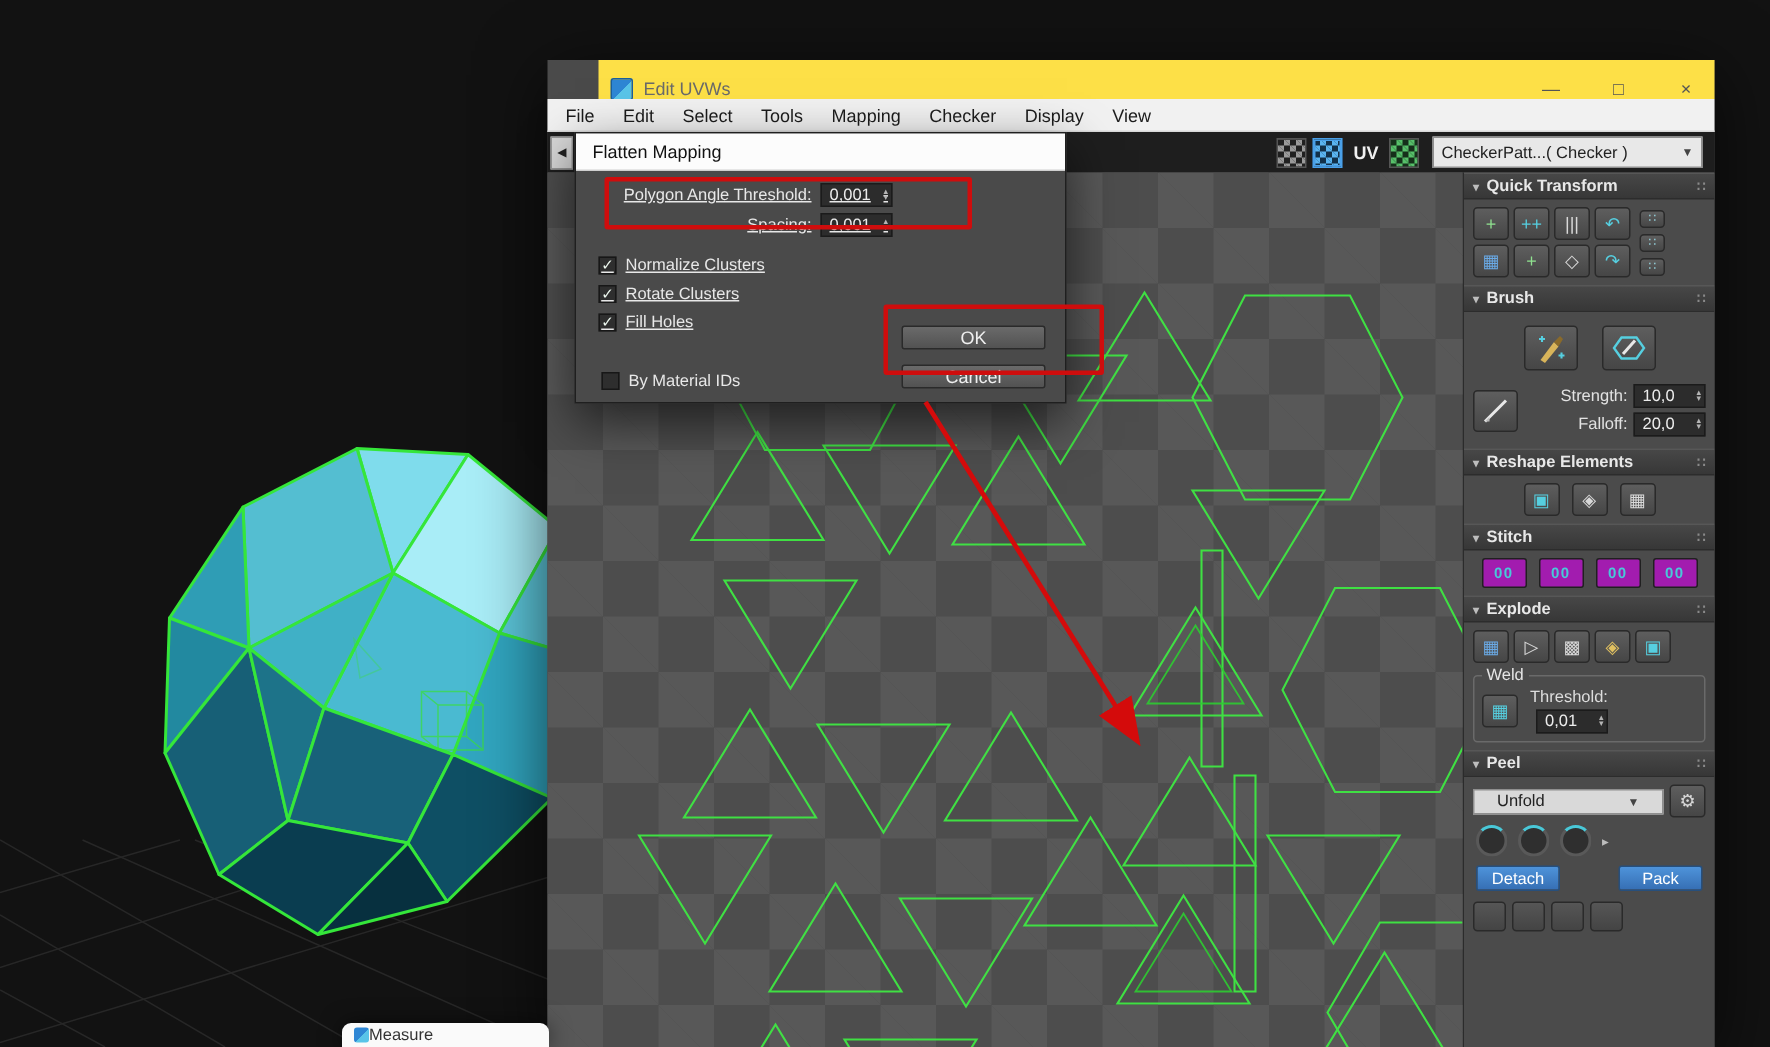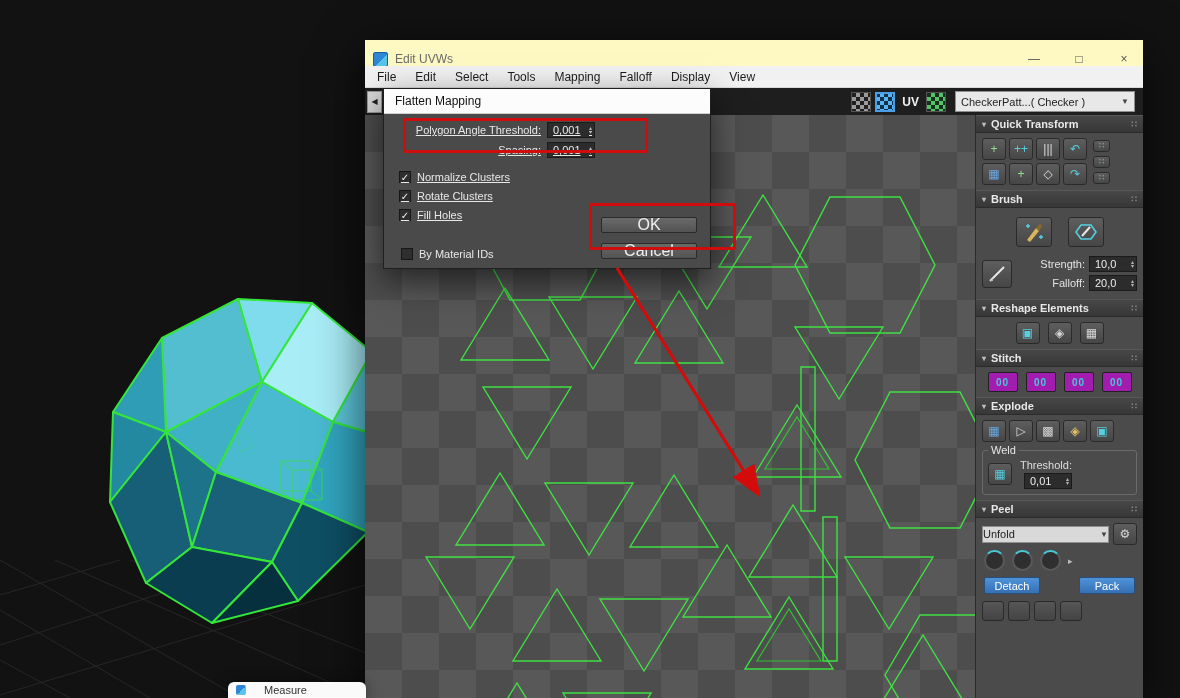--- a/index.html
+++ b/index.html
@@ -7,21 +7,21 @@
   body { font-family:"Liberation Sans", sans-serif; }
   .screen { position:relative; width:1180px; height:698px; background:#0e0e0e; overflow:hidden; }
 
   
   .viewport-svg { position:absolute; left:0; top:0; }
 
   
   .uvw-window { position:absolute; left:365px; top:40px; width:778px; height:658px;
     display:flex; flex-direction:column; background:#4a4a4a;
     box-shadow:0 10px 45px rgba(0,0,0,.65); }
-  .titlebar { height:26px; background:#fef9c3; display:flex; align-items:center; padding:12px 0 0 8px; gap:7px; flex:0 0 auto; }
+  .titlebar { height:26px; background:#fde047; display:flex; align-items:center; padding:12px 0 0 8px; gap:7px; flex:0 0 auto;margin-left:34px; }
   .app-icon { width:15px; height:15px; border-radius:2px; background:linear-gradient(135deg,#2e86d4 55%,#59c4e8 55%); border:1px solid #1a5f9e; }
   .title-text { color:#6a6a6a; font-size:12px; flex:1; }
   .win-btn { width:38px; height:26px; display:flex; align-items:center; justify-content:center; color:#555; font-size:12px; cursor:default; }
   .menubar { height:22px; background:#f1f1f1; border-bottom:1px solid #d8d8d8; display:flex; align-items:center; gap:19px; padding:0 12px; font-size:12px; color:#1c1c1c; flex:0 0 auto; }
   .menu-item { cursor:default; }
 
   .toolbar { height:27px; background:#1e1e1e; display:flex; align-items:center; padding:0 4px 0 2px; flex:0 0 auto; }
   .back-chip { width:15px; height:22px; background:#d9d9d9; color:#222; font-size:8px; display:flex; align-items:center; justify-content:center; border:1px solid #9a9a9a; }
   .tb-spacer { flex:1; }
   .checker-chip { width:20px; height:20px; margin:0 2px; border:1px solid #555; background-color:#202020;
@@ -82,21 +82,21 @@
     color:#49c8d8; font-size:10px; font-weight:bold; display:flex; align-items:center; justify-content:center; letter-spacing:1px; }
 
   .explode-row { display:flex; gap:3px; margin-bottom:2px; }
   .groupbox { border:1px solid #6a6a6a; border-radius:3px; padding:3px 5px 5px; margin-top:1px; }
   .groupbox legend { font-size:11px; color:#e6e6e6; padding:0 3px; }
   .weld-inner { display:flex; align-items:center; gap:8px; }
   .weld-col { display:flex; flex-direction:column; align-items:flex-end; gap:2px; }
 
   .peel-row1 { display:flex; align-items:center; gap:4px; margin-bottom:5px; }
   .dd-select { flex:1; height:17px; background:#d9d9d9; border:1px solid #8f8f8f; color:#222;
-    display:flex; align-items:center; padding:0 0; font-size:11px; }
+    display:flex; align-items:center; padding:0 15px; font-size:11px; }
   .dd-select .dd-arrow { margin-left:auto; font-size:8px; color:#444; }
   .peel-row2 { display:flex; align-items:center; gap:7px; margin:3px 0 6px 2px; }
   .peel-circle { width:21px; height:21px; border-radius:50%; background:#2f2f2f; border:2px solid #595959; border-top-color:#49c8d8; }
   .peel-btns { display:flex; justify-content:space-between; padding:0 2px; }
   .btn-blue { width:56px; height:17px; background:linear-gradient(#4e93da,#366fb4); border:1px solid #274f7c; border-radius:2px;
     color:#fff; font-size:11px; display:flex; align-items:center; justify-content:center; }
   .peel-cut { display:flex; gap:4px; margin-top:7px; }
   .cut-box { width:22px; height:20px; background:linear-gradient(#565656,#444); border:1px solid #2a2a2a; border-radius:3px; }
 
   
@@ -104,34 +104,34 @@
     border:1px solid #1f1f1f; box-shadow:0 12px 32px rgba(0,0,0,.6); z-index:20; }
   .dialog-title { height:25px; background:#fcfcfc; border-bottom:1px solid #cfcfcf; display:flex; align-items:center;
     padding:0 11px; font-size:12px; color:#111; }
   .dialog-body { position:relative; height:155px; padding:8px 13px; font-size:11px; color:#e8e8e8;text-decoration:underline; }
   .d-row { display:flex; align-items:center; margin-bottom:4px; }
   .d-label { width:150px; text-align:right; padding-right:6px; }
   .cb-row { display:flex; align-items:center; gap:6px; margin:5px 0 0 2px; height:14px; }
   .cb-box { width:12px; height:12px; background:#2e2e2e; border:1px solid #171717; color:#ecf7ee;
     font-size:10px; line-height:11px; text-align:center; }
   .dlg-btn { position:absolute; right:13px; width:96px; height:16px; background:linear-gradient(#6a6a6a,#525252);
-    border:1px solid #2a2a2a; border-radius:2px; color:#efefef; font-size:16px; display:flex; align-items:center; justify-content:center; }
+    border:1px solid #2a2a2a; border-radius:2px; color:#efefef; font-size:12px; display:flex; align-items:center; justify-content:center; }
   .ok-btn { top:103px; }
   .cancel-btn { top:129px; }
   .cb-material { position:absolute; left:15px; top:128px; }
 
   
   .red-rect { position:absolute; border:3px solid #cf0d0d; border-radius:2px; z-index:40; pointer-events:none; }
   .rect-threshold { left:403px; top:118px; width:245px; height:35px; }
   .rect-ok { left:589px; top:203px; width:147px; height:47px; }
   .arrow-svg { position:absolute; left:0; top:0; z-index:39; pointer-events:none; }
 
   
   .measure-win { position:absolute; left:228px; top:682px; width:138px; height:16px; background:#fafafa;
-    border-radius:6px 6px 0 0; box-shadow:0 0 14px rgba(0,0,0,.5); display:flex; align-items:center; gap:18px;
+    border-radius:6px 6px 0 0; box-shadow:0 0 14px rgba(0,0,0,.5); display:flex; align-items:center; gap:0;
     padding:0 8px; z-index:15; }
   .measure-icon { width:10px; height:10px; background:linear-gradient(135deg,#2e86d4 55%,#59c4e8 55%); border-radius:2px; }
   .measure-title { font-size:11px; color:#333; }
 </style>
 </head>
 <body>
 
 <div class="screen">
 
   <svg class="viewport-svg" width="1180" height="698">
@@ -182,21 +182,21 @@
       <span class="win-btn">□</span>
       <span class="win-btn">×</span>
     </div>
 
     <div class="menubar">
       <span class="menu-item">File</span>
       <span class="menu-item">Edit</span>
       <span class="menu-item">Select</span>
       <span class="menu-item">Tools</span>
       <span class="menu-item">Mapping</span>
-      <span class="menu-item">Falloff</span>
+      <span class="menu-item">Checker</span>
       <span class="menu-item">Display</span>
       <span class="menu-item">View</span>
     </div>
 
     <div class="toolbar">
       <span class="back-chip">◀</span>
       <span class="tb-spacer"></span>
       <span class="checker-chip"></span>
       <span class="checker-chip sel"></span>
       <span class="uv-label">UV</span>

